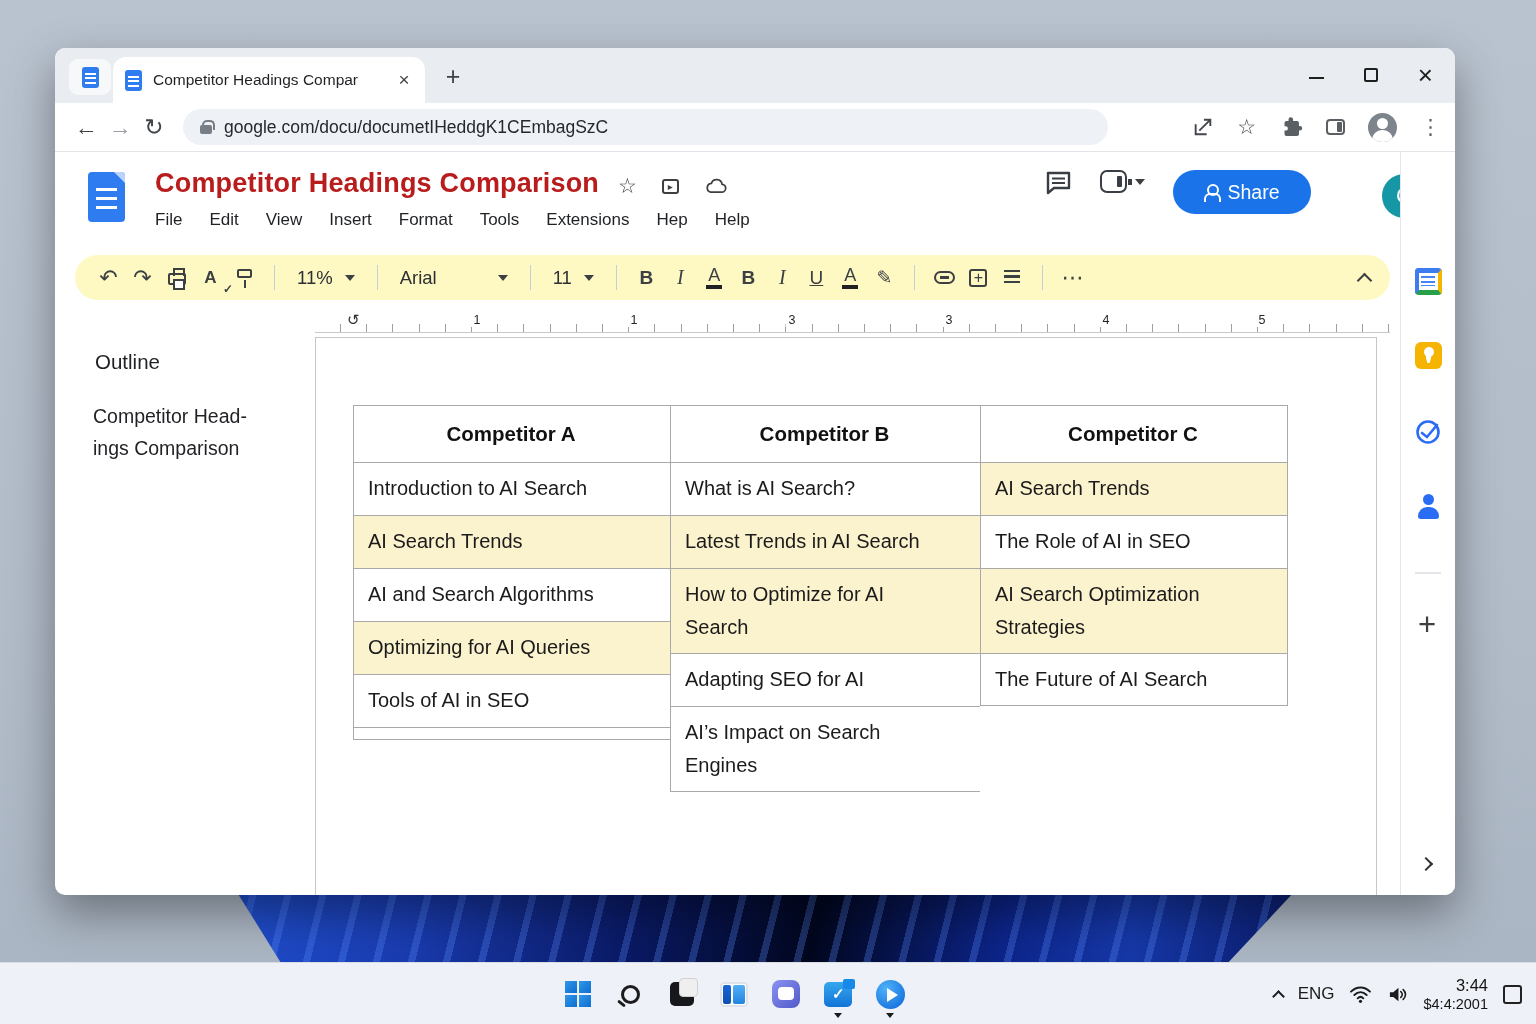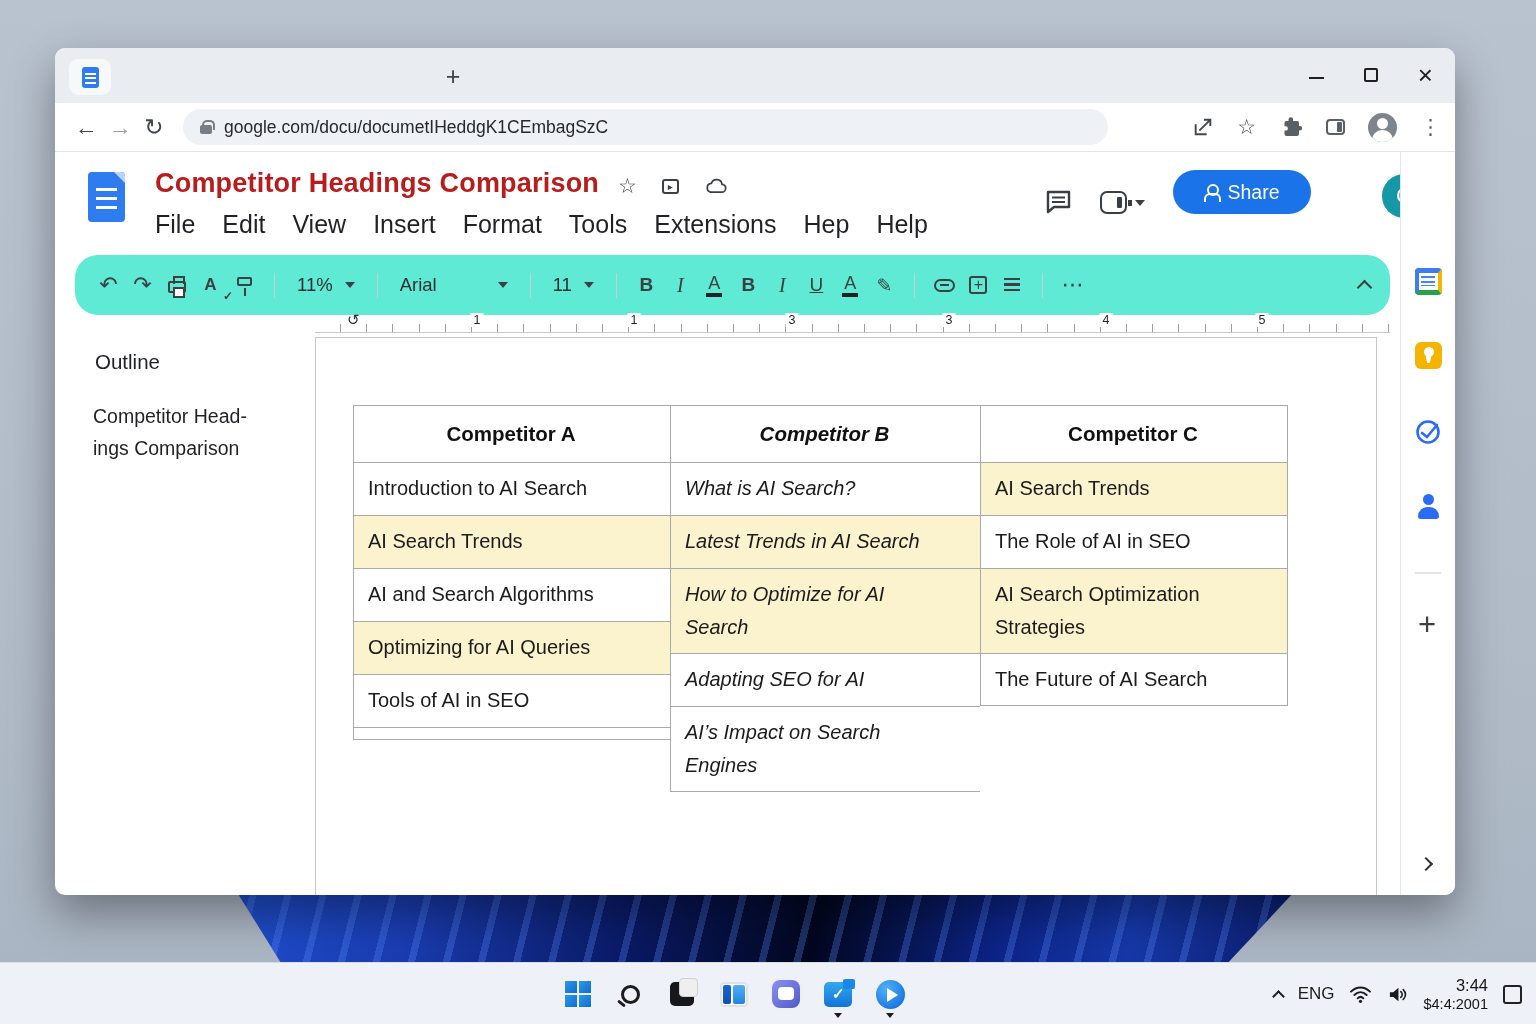--- a/index.html
+++ b/index.html
@@ -62,38 +62,38 @@
   
   .gdocs-icon{position:absolute;left:33px;top:124px;width:37px;height:50px;background:#2e7cf0;border-radius:4px}
   .gdocs-icon::before{content:"";position:absolute;right:0;top:0;border-style:solid;border-width:0 11px 11px 0;
     border-color:rgba(0,0,0,0) #bcd4fb rgba(0,0,0,0) rgba(0,0,0,0);border-radius:0 4px 0 0}
   .gdocs-icon::after{content:"";position:absolute;left:8px;right:8px;top:16px;height:23px;
     background:repeating-linear-gradient(#fff 0 3.4px,rgba(0,0,0,0) 3.4px 9px)}
   .doc-title{position:absolute;left:100px;top:120px;font-size:27px;font-weight:600;color:#b91c1c;letter-spacing:.2px}
   .title-icons{position:absolute;left:563px;top:126px;display:flex;gap:25px;align-items:center;color:#3c4043}
   .move-ic{width:17px;height:15px;border:2px solid #3c4043;border-radius:3px;font-size:10px;line-height:11px;text-align:center;color:#3c4043}
   .move-ic::before{content:"\25B8"}
-  .menubar{position:absolute;left:100px;top:162px;display:flex;gap:27px;font-size:25px;color:#1f2124}
+  .menubar{position:absolute;left:100px;top:162px;display:flex;gap:27px;font-size:17px;color:#1f2124}
   .menu-item{cursor:default}
-  .hdr-right{position:absolute;left:990px;top:122px;display:flex;align-items:flex-end;gap:28px}
+  .hdr-right{position:absolute;left:990px;top:122px;display:flex;align-items:flex-start;gap:28px}
   .meet-wrap{display:flex;align-items:center;gap:8px}
   .meet-ic{width:27px;height:23px;border:2.6px solid #393e44;border-radius:7px;position:relative}
   .meet-ic::after{content:"";position:absolute;right:3px;top:4px;width:5px;height:11px;background:#393e44;border-radius:1px}
   .meet-ic::before{content:"";position:absolute;right:-7px;top:7px;width:4px;height:6px;background:#393e44}
   .caret-dn{width:0;height:0;border-left:5.5px solid rgba(0,0,0,0);border-right:5.5px solid rgba(0,0,0,0);border-top:6.5px solid #3c4043}
   .share-btn{width:138px;height:44px;background:#1a73e8;border-radius:22px;color:#fff;
     display:flex;align-items:center;justify-content:center;gap:10px;font-size:19.5px}
   .share-person{position:relative;width:13px;height:16px}
   .share-person::before{content:"";position:absolute;left:3px;top:0;width:8px;height:8px;border-radius:50%;border:2px solid #fff}
   .share-person::after{content:"";position:absolute;left:0;top:9px;width:13px;height:7px;border:2px solid #fff;border-bottom:none;border-radius:6px 6px 0 0}
   .doc-avatar{position:absolute;left:1327px;top:126px;width:44px;height:44px;border-radius:50%;background:#1697a6;
     color:#fff;font-size:22px;display:flex;align-items:center;justify-content:center}
 
   
-  .dtoolbar{position:absolute;left:20px;top:207px;width:1315px;height:60px;background:#5eead4;border-radius:23px;
+  .dtoolbar{position:absolute;left:20px;top:207px;width:1315px;height:45px;background:#fef9c3;border-radius:23px;
     display:flex;align-items:center;gap:7px;padding:0 20px;color:#3c4043}
   .ti{min-width:27px;height:30px;display:flex;align-items:center;justify-content:center;font-size:19px;border-radius:4px}
   .sep{width:1px;height:25px;background:#c9ced6;margin:0 9px}
   .g-undo::before{content:"\21B6";font-size:22px}
   .g-redo::before{content:"\21B7";font-size:22px}
   .g-print{width:18px;height:12px;border:2px solid #3c4043;border-radius:2px;position:relative;margin-top:3px}
   .g-print::before{content:"";position:absolute;left:3px;top:-7px;width:8px;height:6px;border:2px solid #3c4043;border-bottom:none}
   .g-print::after{content:"";position:absolute;left:3px;top:4px;width:8px;height:7px;background:#fff;border:2px solid #3c4043}
   .g-spell{position:relative;font-size:17px;font-weight:600}
   .g-spell::before{content:"A"}
@@ -195,20 +195,25 @@
 
 <div id="screen">
   <div class="bloom"></div>
 
   <div id="bwindow">
 
     <div class="tabstrip">
       <div class="pinned-tab">
         <span class="docicon"></span>
       </div>
+      <div class="active-tab">
+        <span class="docicon"></span>
+        <span class="tab-title">Competitor Headings Compar</span>
+        <span class="tab-close"></span>
+      </div>
       <span class="newtab"></span>
       <div class="win-controls">
         <span class="ctrl-min"></span>
         <span class="ctrl-max"></span>
         <span class="ctrl-close"></span>
       </div>
     </div>
 
     <div class="chrome-toolbar">
       <span class="nav-ic nav-back"></span>
@@ -344,21 +349,21 @@
     <div id="ctable">
         <div class="tcol" style="width: 317px;">
           <div class="tcell thead">Competitor A</div>
           <div class="tcell">Introduction to AI Search</div>
           <div class="tcell hl">AI Search Trends</div>
           <div class="tcell">AI and Search Algorithms</div>
           <div class="tcell hl">Optimizing for AI Queries</div>
           <div class="tcell">Tools of AI in SEO</div>
           <div class="tcell tempty"></div>
         </div>
-        <div class="tcol" style="width: 310px; font-style: italic;">
+        <div class="tcol" style="width: 310px;">
           <div class="tcell thead">Competitor B</div>
           <div class="tcell">What is AI Search?</div>
           <div class="tcell hl">Latest Trends in AI Search</div>
           <div class="tcell hl">How to Optimize for AI
 Search</div>
           <div class="tcell">Adapting SEO for AI</div>
           <div class="tcell">AI’s Impact on Search
 Engines</div>
         </div>
         <div class="tcol" style="width: 308px;">

